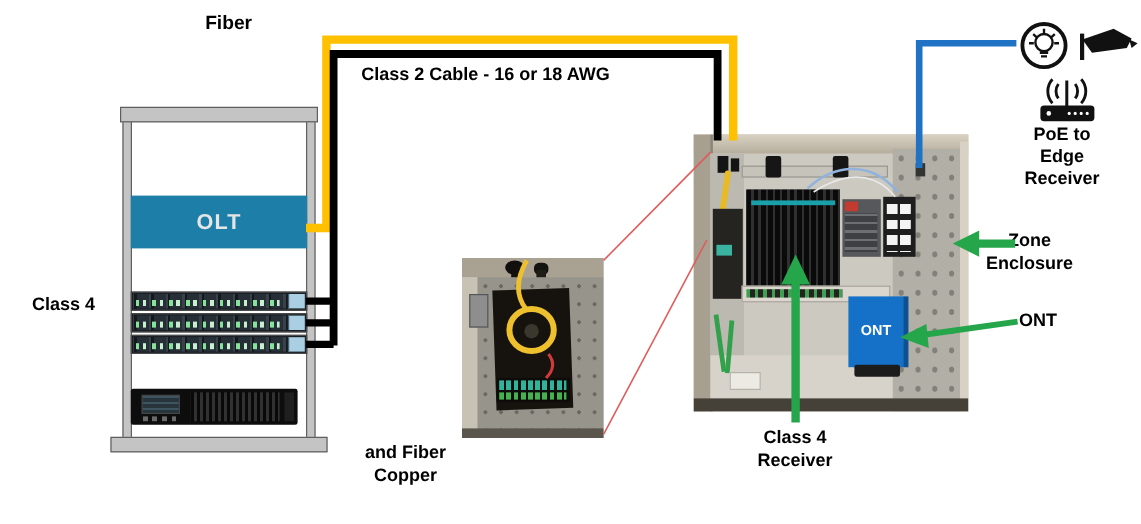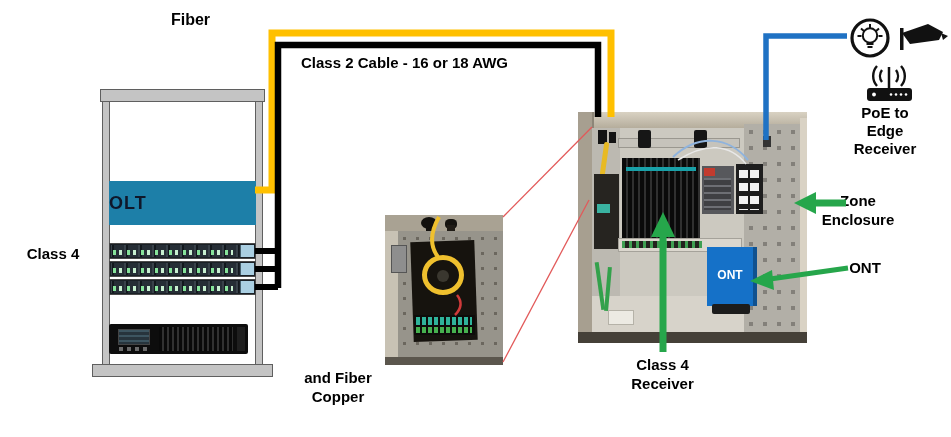--- a/index.html
+++ b/index.html
@@ -17,22 +17,22 @@
   #ont-label{left:838px;top:259px;width:54px;font-size:15px;}
   #poe-label{left:844px;top:104px;width:82px;font-size:15px;line-height:18px;}
 
   
   .rack-part{position:absolute;background:#c4c4c4;border:1px solid #5f5f5f;box-sizing:border-box;}
   #rack-top{left:100px;top:89px;width:165px;height:13px;}
   #rack-rail-l{left:102px;top:101px;width:8px;height:265px;}
   #rack-rail-r{left:255px;top:101px;width:8px;height:265px;}
   #rack-base{left:92px;top:364px;width:181px;height:13px;}
   #olt-unit{position:absolute;left:109px;top:163px;width:147px;height:44px;
-            color:#0f172a;font-size:18px;font-weight:bold;letter-spacing:1px;
-            text-align:left;line-height:44px;margin-top:18px;}
+            color:#e5e5e5;font-size:18px;font-weight:bold;letter-spacing:1px;
+            text-align:center;line-height:44px;}
   .tx-row{position:absolute;left:109px;width:147px;height:16px;background:#1a2026;
           border:1px solid #4a4a4a;box-sizing:border-box;}
   #tx-row1{top:243px;} #tx-row2{top:261px;} #tx-row3{top:279px;}
   .tx-row::before{content:"";position:absolute;left:1px;top:1px;bottom:1px;right:16px;
      background:repeating-linear-gradient(90deg,#39424a 0 1px,#12181d 1px 3px,#262e36 3px 13px,#39424a 13px 14px);}
   .tx-row::after{content:"";position:absolute;left:3px;right:22px;bottom:3px;height:5px;
      background:repeating-linear-gradient(90deg,#86e39a 0 3px,rgba(0,0,0,0) 3px 6px,#c8f0d0 6px 9px,rgba(0,0,0,0) 9px 14px);}
   .tx-cap{position:absolute;right:1px;top:1px;bottom:1px;width:13px;background:#aacfe2;
           border-left:1px solid #45606e;}
   #ups-unit{position:absolute;left:109px;top:324px;width:139px;height:30px;background:#0d0d0d;border-radius:2px;}

